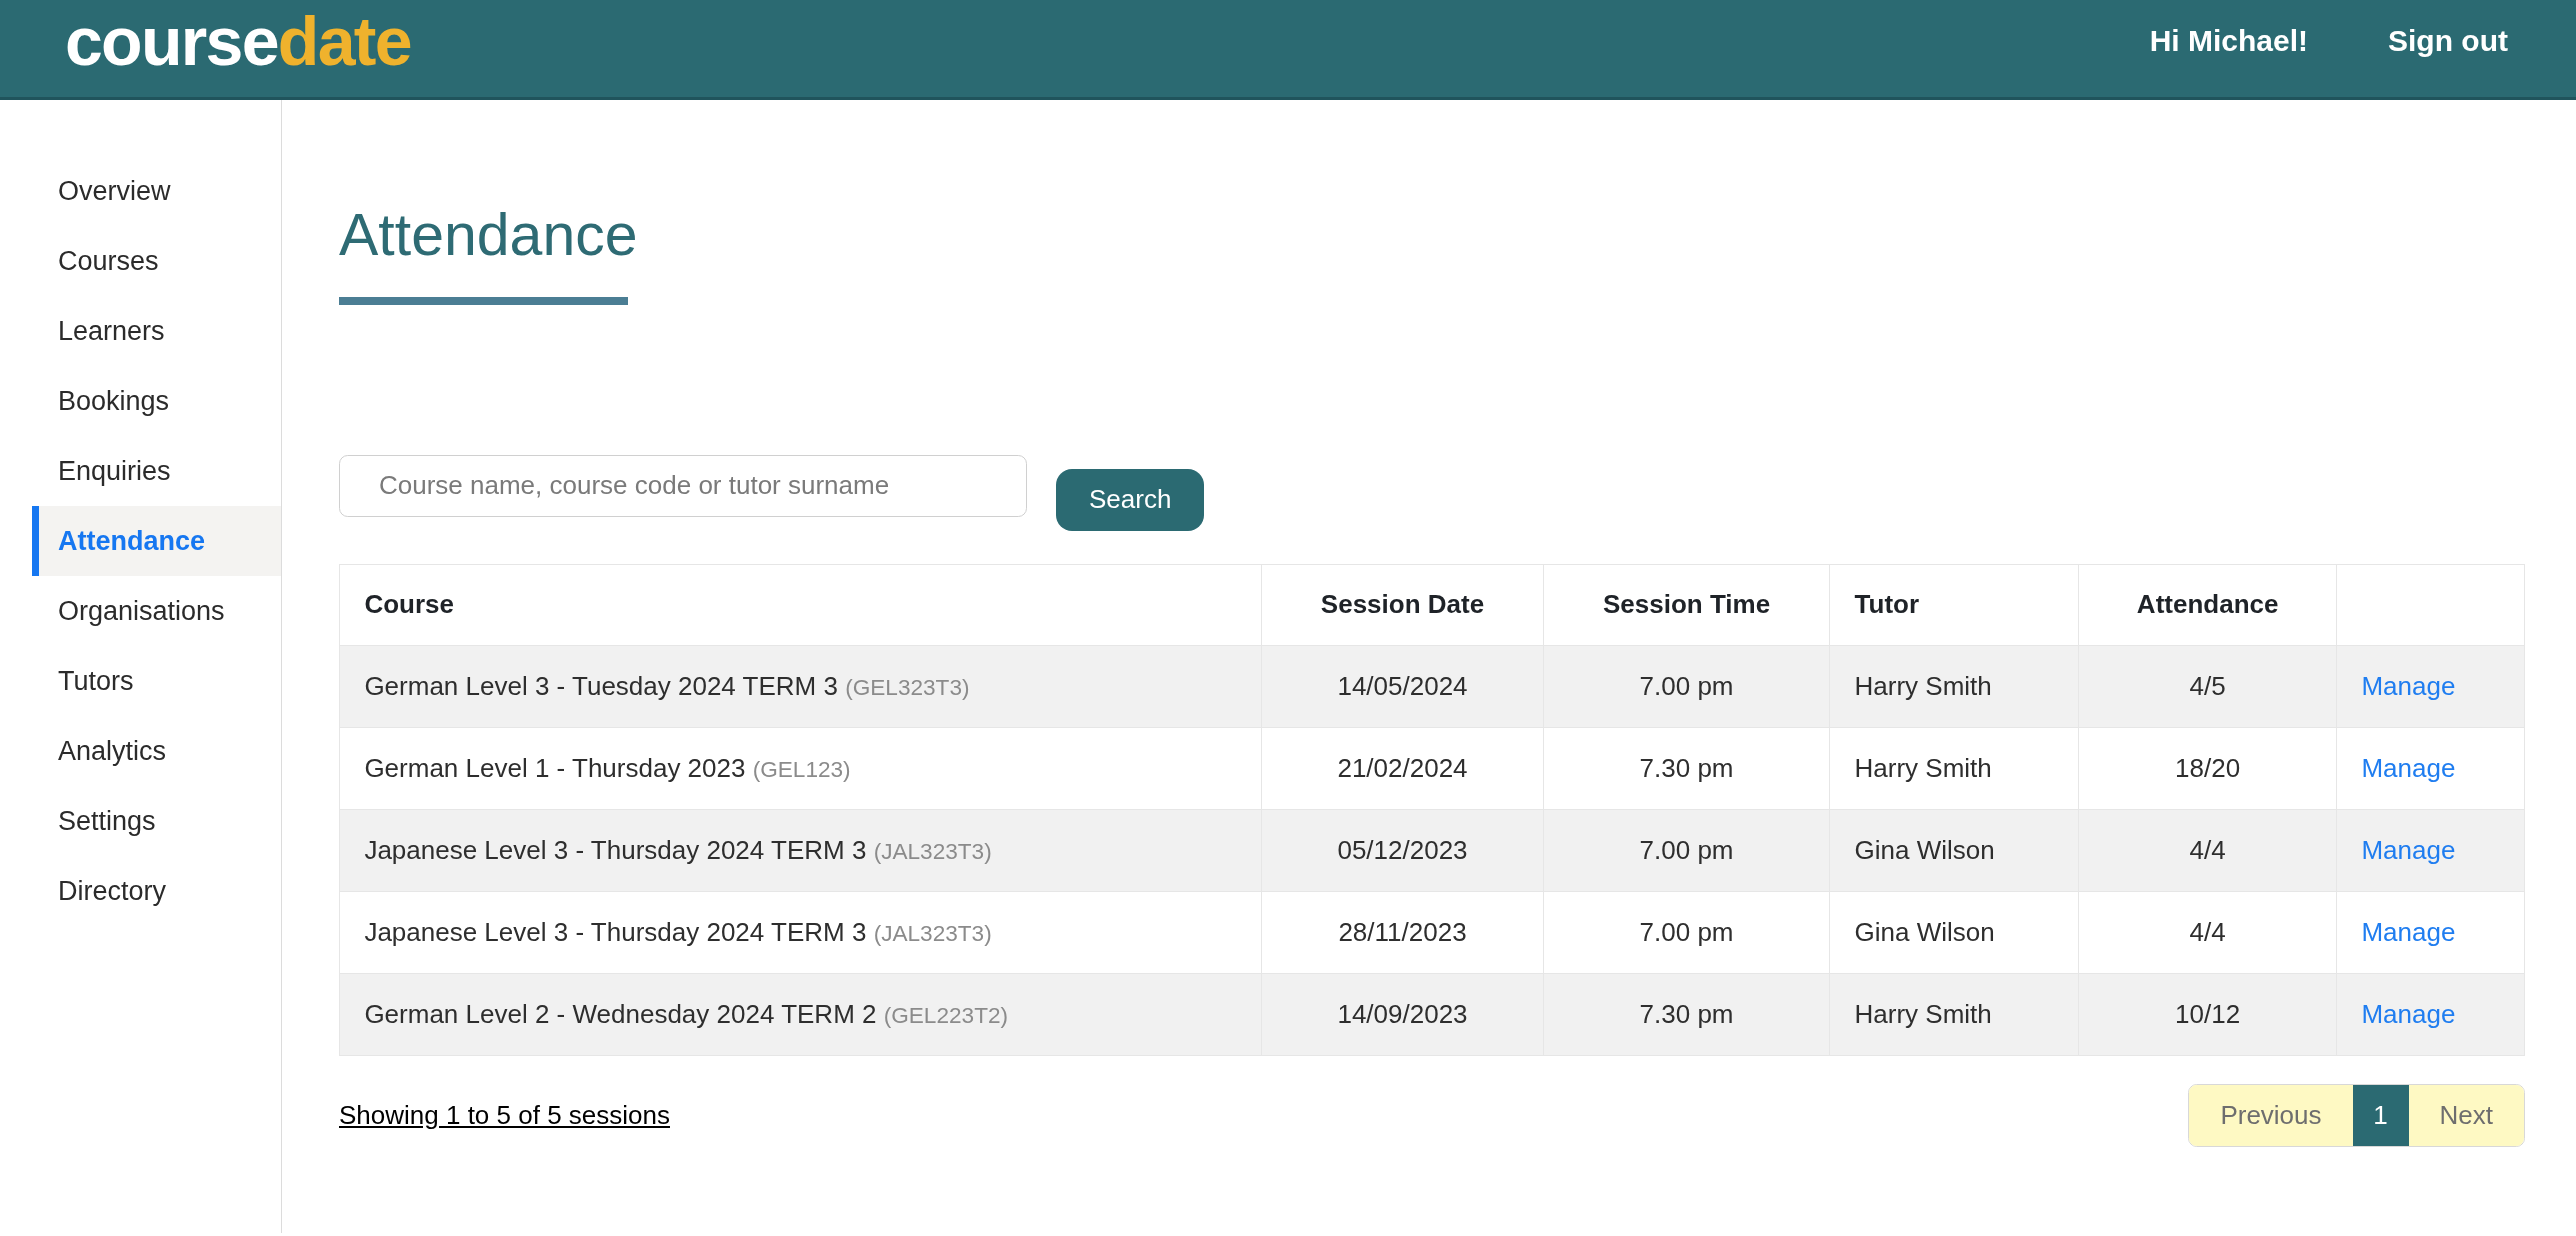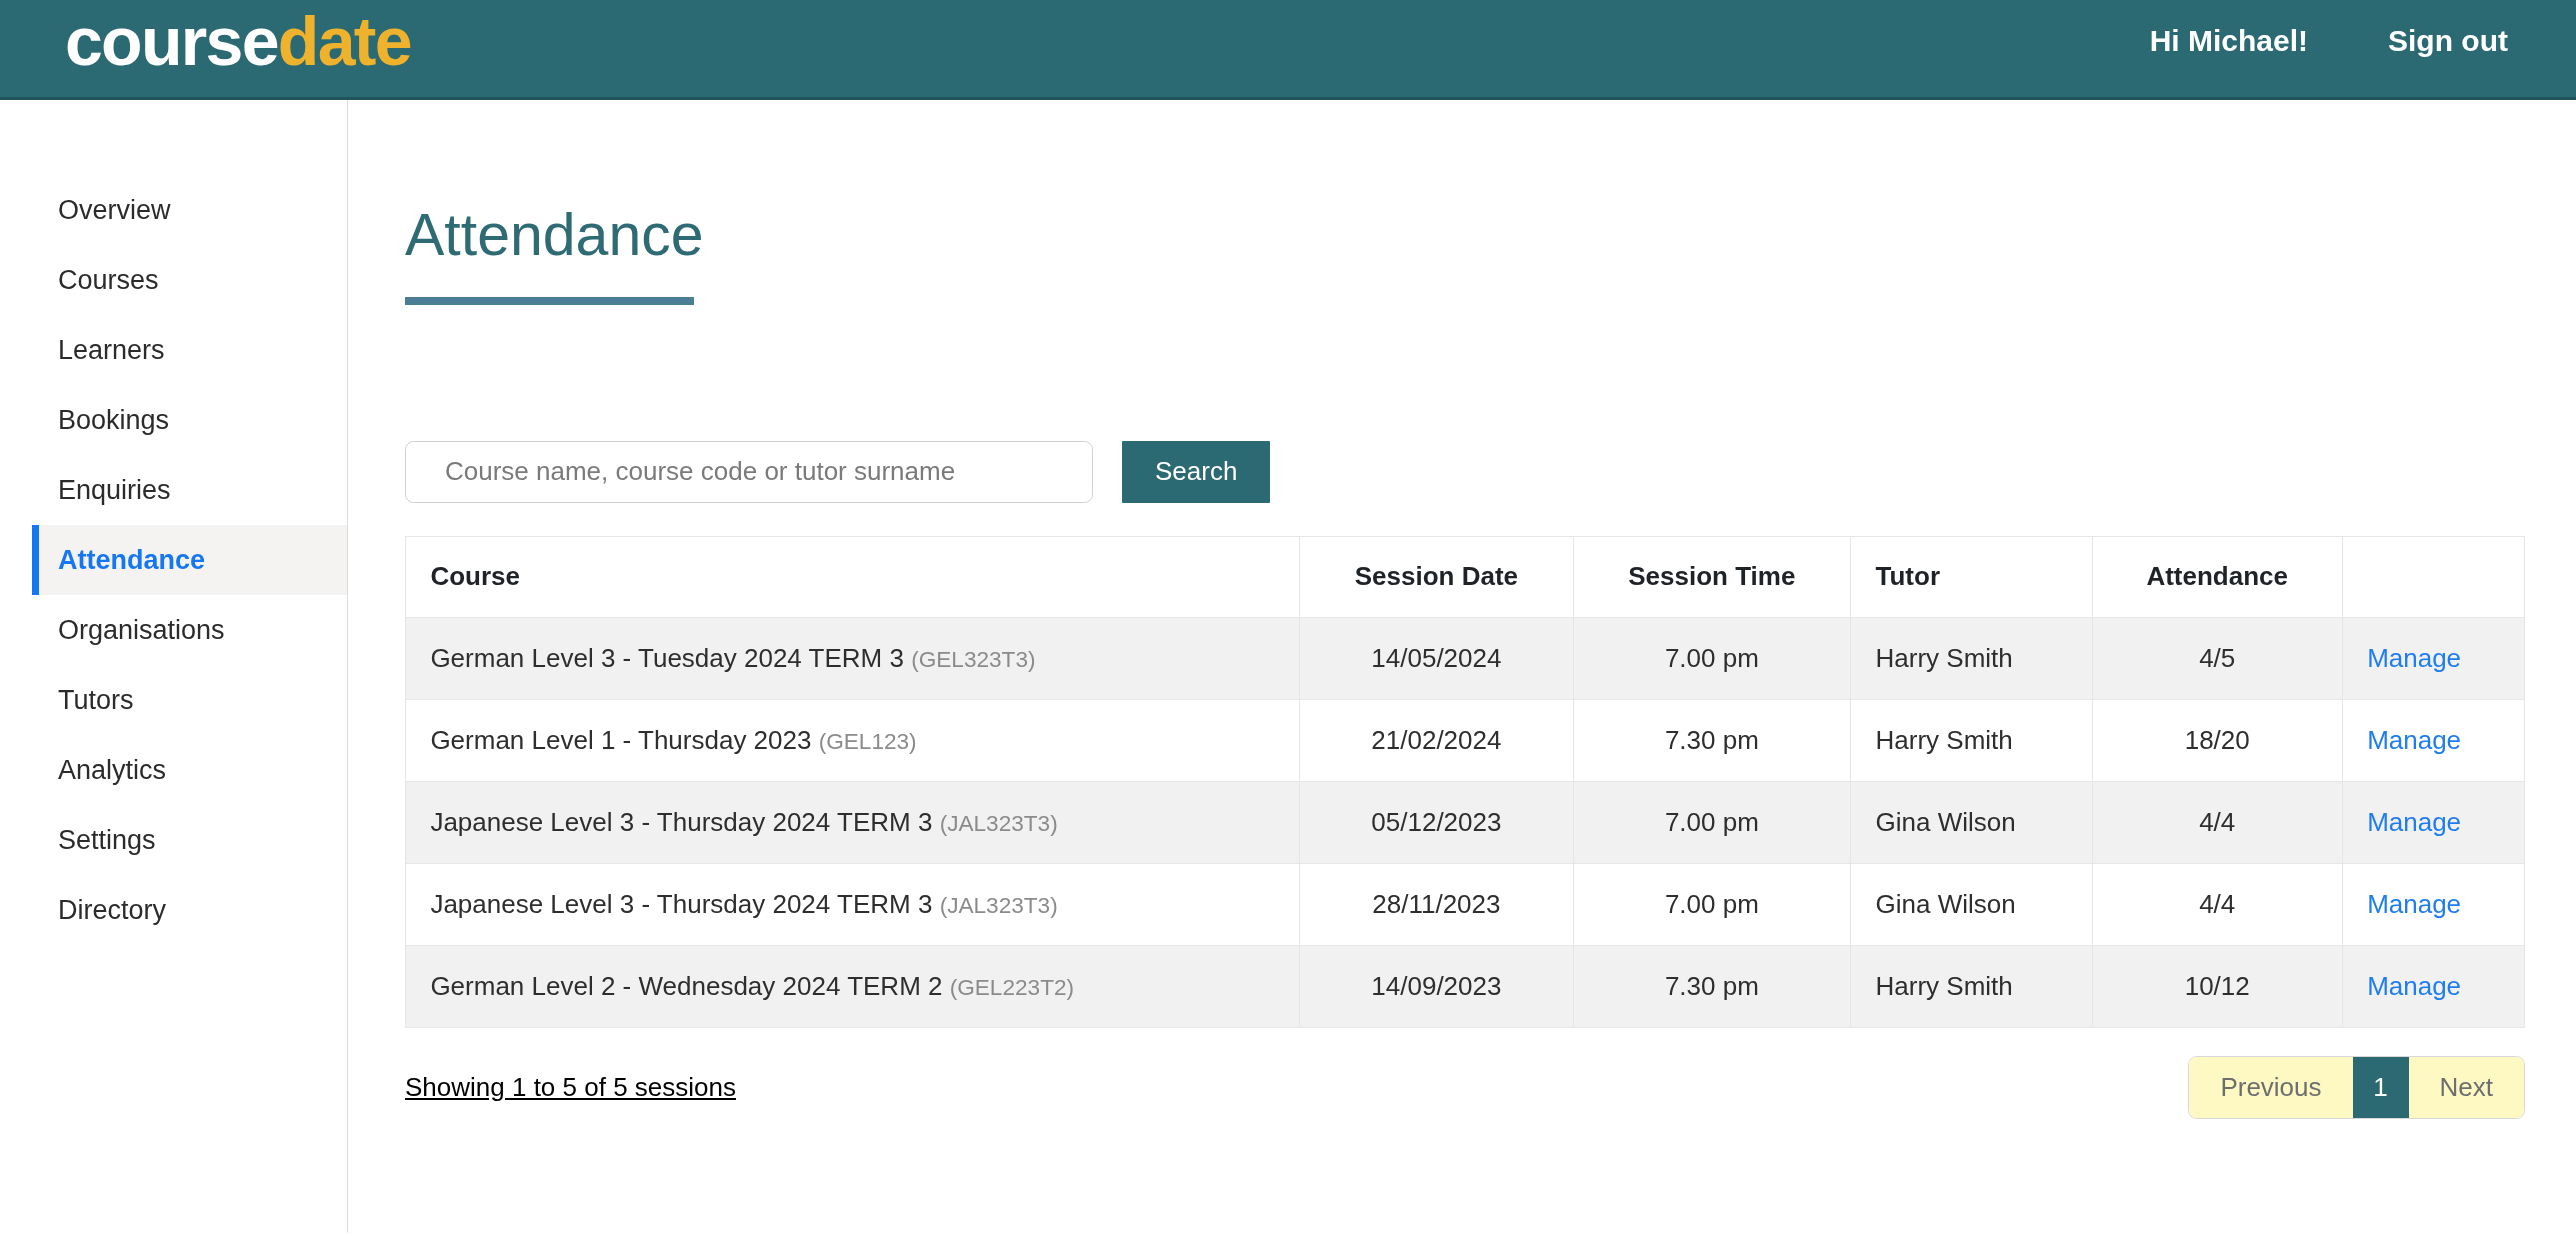--- a/index.html
+++ b/index.html
@@ -11,37 +11,37 @@
     display: flex; align-items: center; justify-content: space-between; padding: 0 68px 16px 65px; }
   .logo { font-size: 68px; font-weight: bold; letter-spacing: -1.7px; line-height: 1; cursor: pointer; }
   .logo .logo-primary { color: #ffffff; }
   .logo .logo-accent { color: #efb22d; }
   .topbar-right { display: flex; align-items: center; gap: 80px; }
   .topbar-right .greeting { color: #ffffff; font-size: 30px; font-weight: 700; }
   .topbar-right .signout { color: #ffffff; font-size: 30px; font-weight: 700; cursor: pointer; }
 
   
   .shell { display: flex; height: 1133px; }
-  .sidebar { width: 348px; border-right: 1.7px solid #dcdcdc; padding-top: 75px; flex-shrink: 0; }
+  .sidebar { width: 282px; border-right: 1.7px solid #dcdcdc; padding-top: 56px; flex-shrink: 0; }
   .nav-item { height: 70px; display: flex; align-items: center; margin-left: 32px;
     border-left: 7px solid transparent; padding-left: 19px; font-size: 27px; color: #2b2b2b; cursor: pointer; }
   .nav-item.active { background: #f4f3f1; border-left-color: #1677f1; color: #1677f1; font-weight: 700; }
 
   
   .main { flex: 1; padding: 105px 51px 0 57px; }
   .page-title { font-size: 59px; font-weight: 500; color: #2e6b74; line-height: 1.05; }
   .title-underline { width: 289px; height: 7.8px; background: #4b7e94; margin-top: 30px; }
 
   .toolbar { margin-top: 136px; display: flex; align-items: center; }
   .search-input { width: 688px; height: 62px; border: 1.7px solid #d0d0d0; border-radius: 8.7px;
     padding: 0 39px; font-size: 26px; color: #2e2e2e; outline: none;
     font-family: "Liberation Sans", sans-serif; }
   .search-input::placeholder { color: #7a7a7a; }
-  .btn-teal { background: #2b6a72; color: #ffffff; border: none; border-radius: 1px;
-    font-size: 26px; height: 62px; cursor: pointer; font-family: "Liberation Sans", sans-serif; }
+  .btn-teal { background: #2b6a72; color: #ffffff; border: none; border-radius: 16px;
+    font-size: 26px; height: 62px; cursor: pointer; font-family: "Liberation Sans", sans-serif; margin-top: 28px; }
   .search-btn { margin-left: 29px; padding: 0 33px; }
   .new-record-btn { margin-left: auto; padding: 0 35px; }
 
   
   table { width: 100%; border-collapse: collapse; margin-top: 33px; table-layout: fixed; }
   table, th, td { border: 1.7px solid #e6e6e6; }
   th { height: 81px; font-size: 26px; font-weight: 700; color: #1f2328; background: #ffffff; }
   td { height: 82px; font-size: 26px; color: #2e2e2e; background: #ffffff; }
   tbody tr:nth-child(odd) td { background: #f1f1f1; }
   .col-course  { width: 42.2%; }

